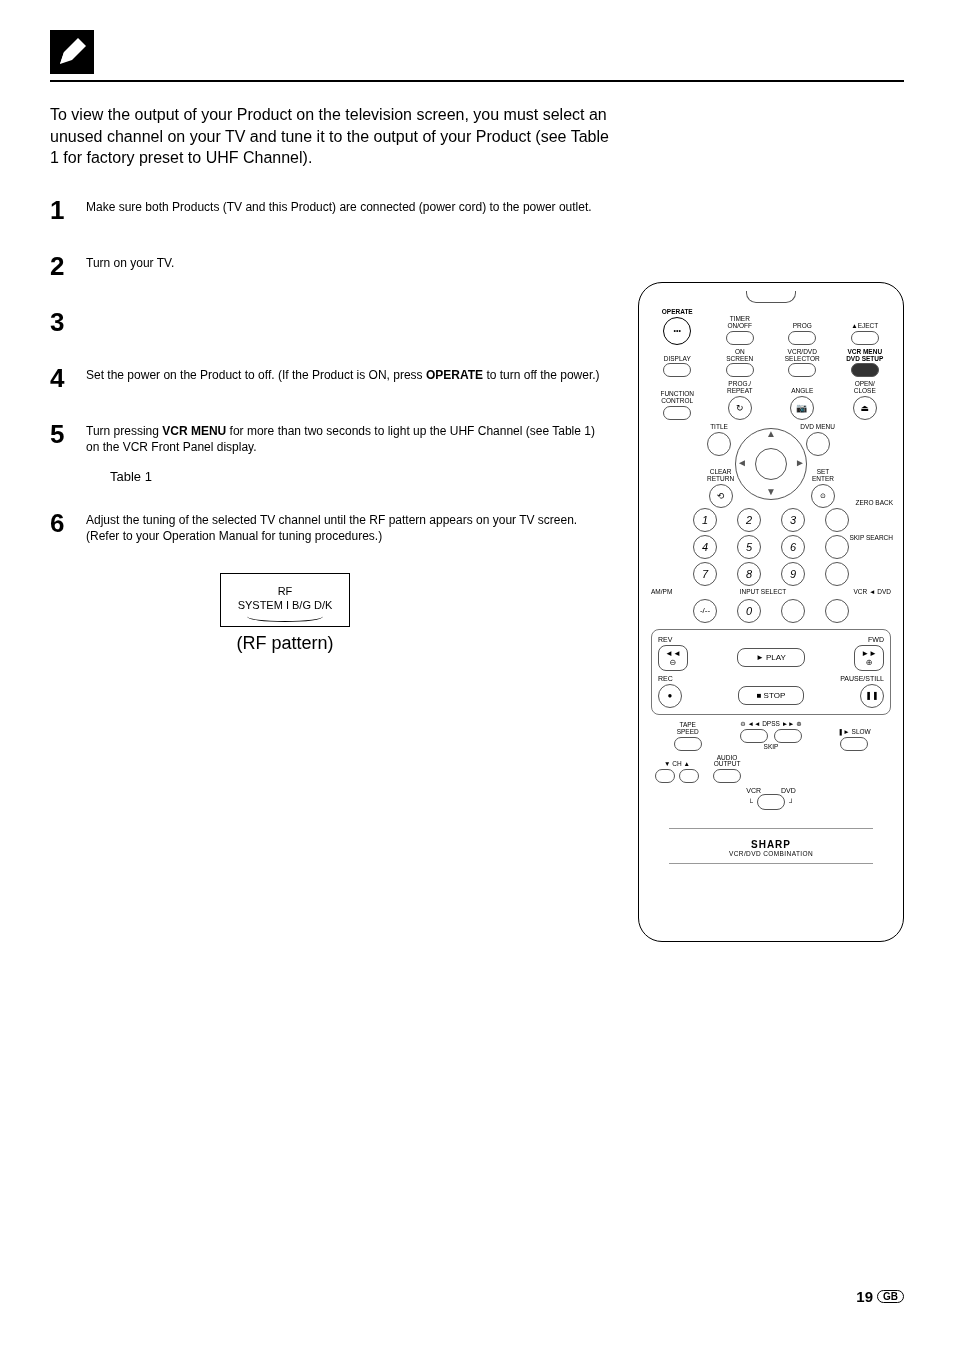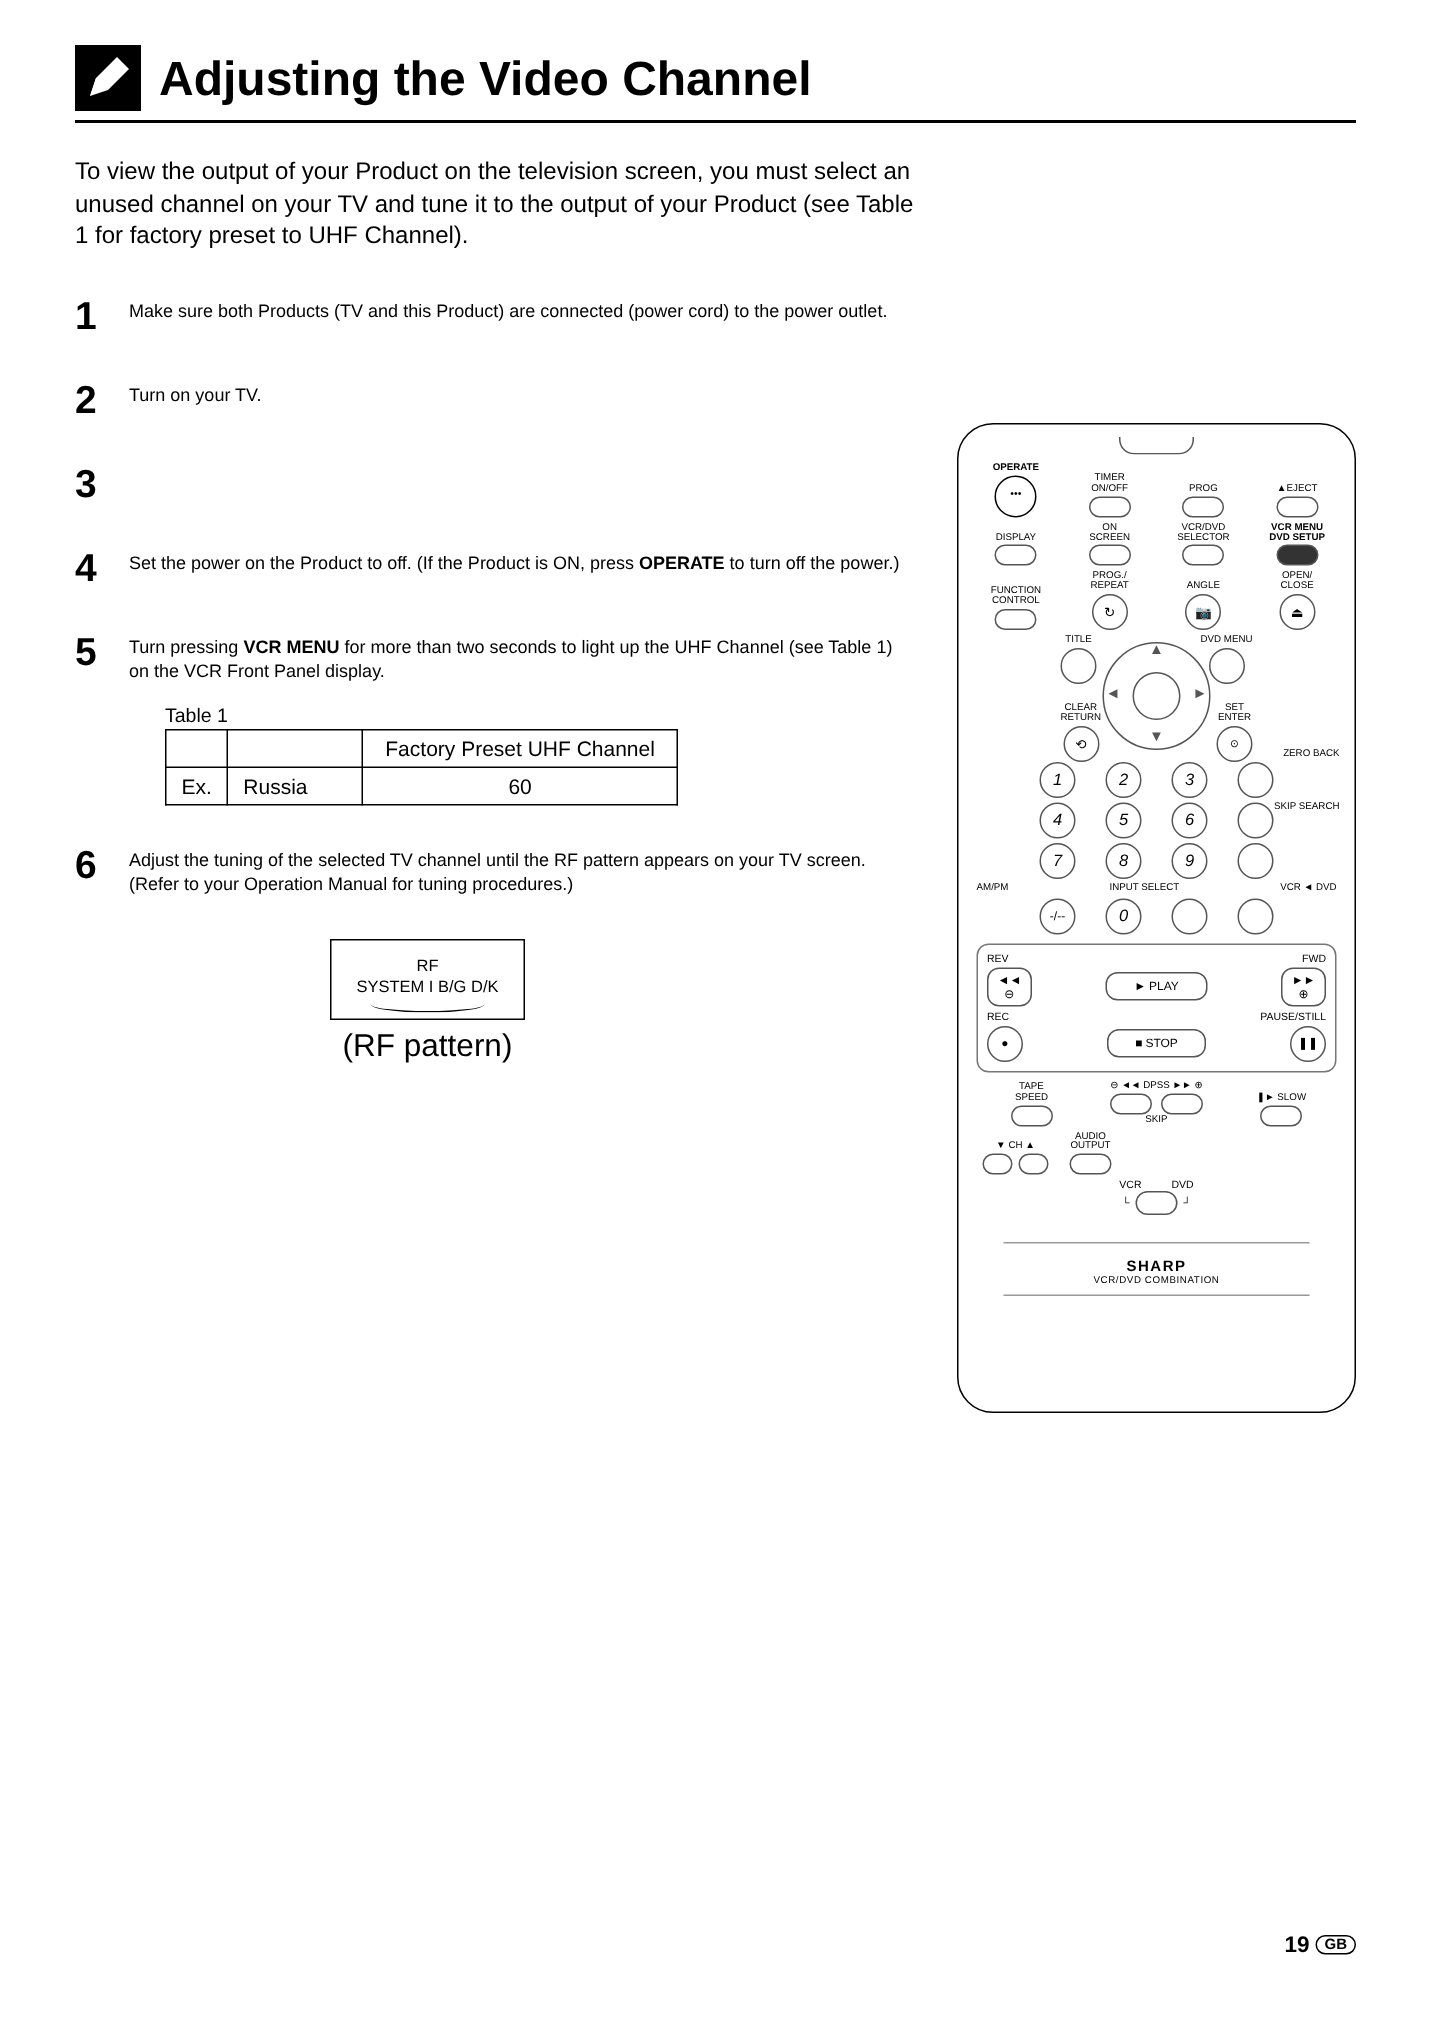--- a/index.html
+++ b/index.html
@@ -89,21 +89,21 @@
     position: absolute;
     bottom: 4px;
     left: 20%;
     width: 60%;
     height: 10px;
     border-bottom: 1px solid #000;
     border-radius: 0 0 50% 50%;
   }
   .rf-caption {
     text-align: center;
-    font-size: 21px;
+    font-size: 18px;
     margin-left: 170px;
     width: 130px;
   }
   
   .remote {
     position: absolute;
     top: 282px;
     right: 50px;
     width: 266px;
     height: 660px;
@@ -167,21 +167,20 @@
 </head>
 <body>
 
 <div class="header">
   <div class="pencil-icon">
     <svg width="36" height="36" viewBox="0 0 36 36">
       <polygon points="6,30 10,18 24,4 32,12 18,26" fill="#fff"></polygon>
       <polygon points="6,30 10,18 14,22" fill="#fff"></polygon>
     </svg>
   </div>
-  <div class="title">Adjusting the Video Channel</div>
 </div>
 
 <div class="intro">To view the output of your Product on the television screen, you must select an unused channel on your TV and tune it to the output of your Product (see Table 1 for factory preset to UHF Channel).</div>
 
 <div class="steps">
   <div class="step">
     <div class="step-num">1</div>
     <div class="step-body">Make sure both Products (TV and this Product) are connected (power cord) to the power outlet.</div>
   </div>
   <div class="step">
@@ -198,34 +197,20 @@
     </div>
   </div>
   <div class="step" style="margin-bottom:10px;">
     <div class="step-num">5</div>
     <div class="step-body">
       <span>Turn pressing </span><b>VCR MENU</b><span> for more than two seconds to light up the UHF Channel (see Table 1) on the VCR Front Panel display.</span>
     </div>
   </div>
 
   <div class="table-caption">Table 1</div>
-  <table class="t1">
-    <tbody>
-        <tr>
-      <th style="width:30px;"></th>
-      <th style="width:90px;"></th>
-      <th style="width:210px;">Factory Preset UHF Channel</th>
-    </tr>
-    <tr>
-      <td>Ex.</td>
-      <td style="text-align:left;">Russia</td>
-      <td>60</td>
-    </tr>
-  </tbody>
-    </table>
 
   <div class="step" style="margin-top:24px;">
     <div class="step-num">6</div>
     <div class="step-body">Adjust the tuning of the selected TV channel until the RF pattern appears on your TV screen. (Refer to your Operation Manual for tuning procedures.)</div>
   </div>
 
   <div class="rf-box">
     <div>RF</div>
     <div>SYSTEM I B/G D/K</div>
   </div>

